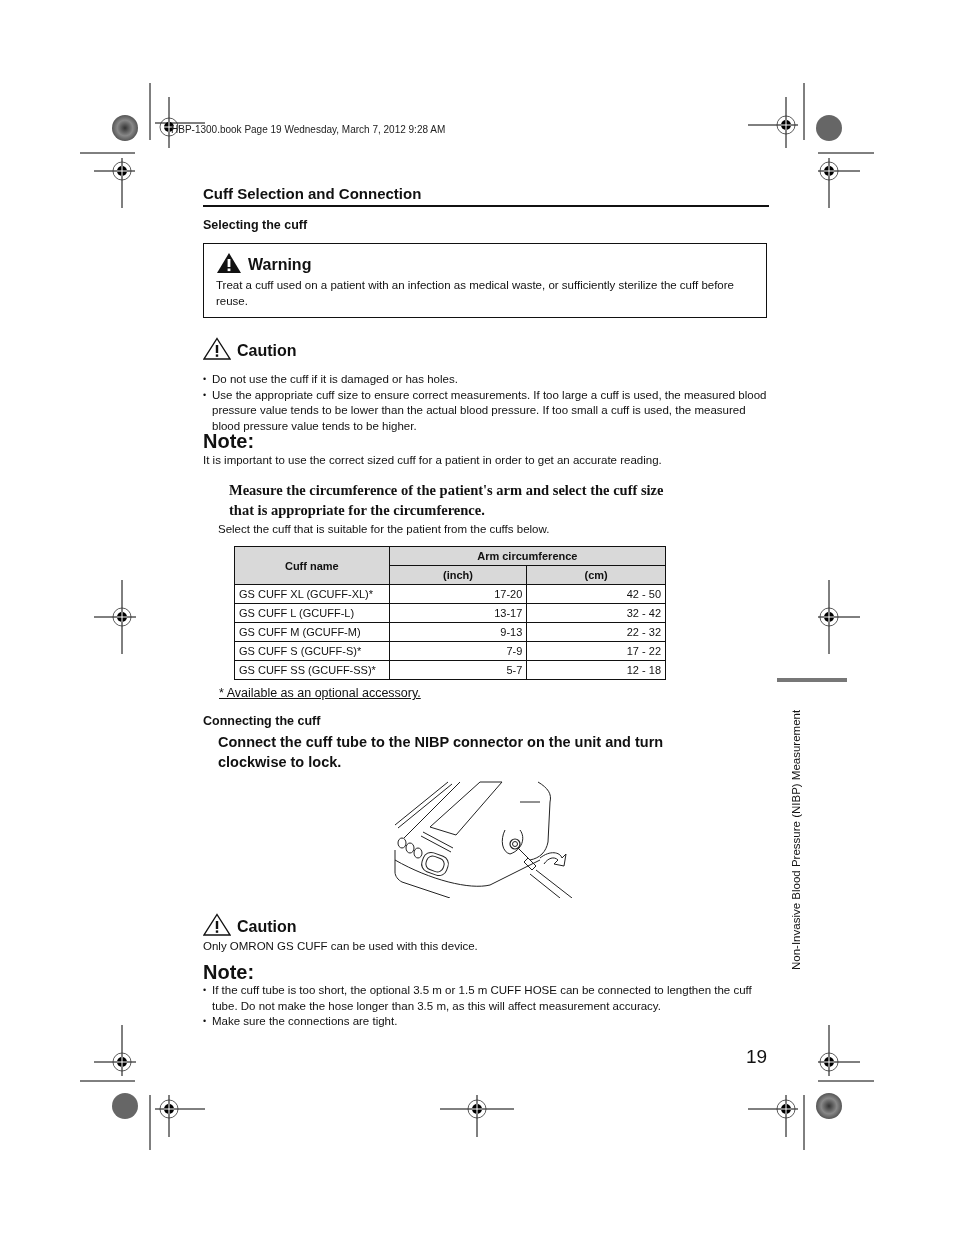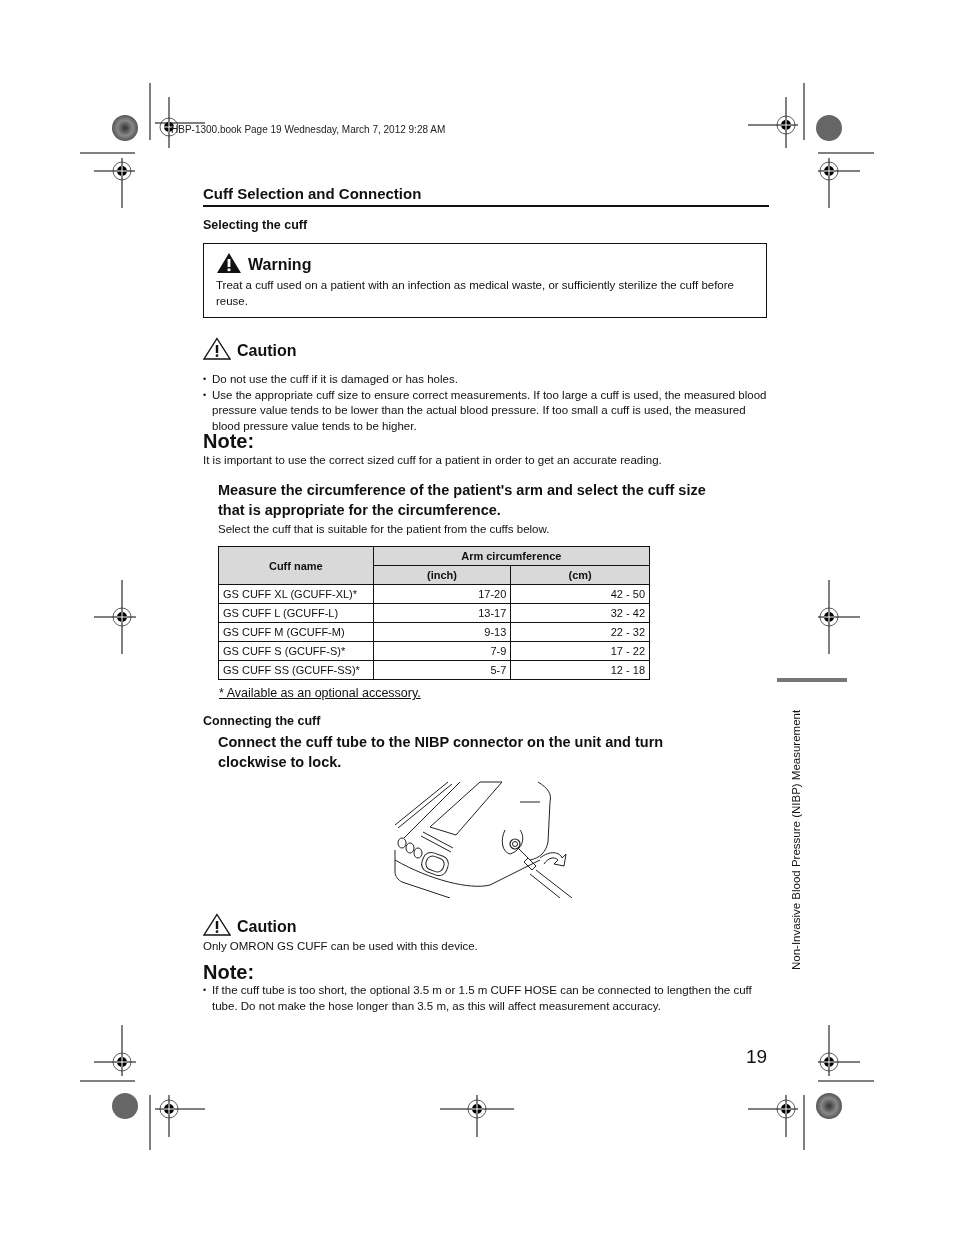--- a/index.html
+++ b/index.html
@@ -130,27 +130,27 @@
   </div>
   <ul class="bullets" style="margin-top:12px;">
     <li>Do not use the cuff if it is damaged or has holes.</li>
     <li>Use the appropriate cuff size to ensure correct measurements. If too large a cuff is used, the measured blood pressure value tends to be lower than the actual blood pressure. If too small a cuff is used, the measured blood pressure value tends to be higher.</li>
   </ul>
 </div>
 
 <div class="abs note-head" style="left:203px;top:430px;">Note:</div>
 <div class="abs body-text" style="left:203px;top:453px;width:566px;">It is important to use the correct sized cuff for a patient in order to get an accurate reading.</div>
 
-<div class="abs step" style="left:218px;top:480px;width:560px;">
+<div class="abs step" style="left:229px;top:480px;width:560px;font-family:Liberation Serif, serif;">
   <div>Measure the circumference of the patient's arm and select the cuff size</div>
   <div>that is appropriate for the circumference.</div>
 </div>
 <div class="abs body-text" style="left:218px;top:522px;">Select the cuff that is suitable for the patient from the cuffs below.</div>
 
-<table class="abs cuff" style="left:218px;top:546px;width:432px;">
+<table class="abs cuff" style="left:234px;top:546px;width:432px;">
   <colgroup>
       <col style="width:155px">
       <col style="width:138px">
       <col style="width:139px">
     </colgroup>
   <thead>
     <tr>
       <th rowspan="2">Cuff name</th>
       <th colspan="2">Arm circumference</th>
     </tr>
@@ -231,20 +231,21 @@
       <rect x="12.8" y="17.4" width="2.4" height="2.4" fill="#111"></rect>
     </svg>
     <span>Caution</span>
   </div>
   <div class="body-text" style="margin-top:3px;">Only OMRON GS CUFF can be used with this device.</div>
 </div>
 
 <div class="abs note-head" style="left:203px;top:961px;">Note:</div>
 <ul class="abs bullets" style="left:203px;top:983px;width:566px;">
   <li>If the cuff tube is too short, the optional 3.5 m or 1.5 m CUFF HOSE can be connected to lengthen the cuff tube. Do not make the hose longer than 3.5 m, as this will affect measurement accuracy.</li>
+  <li>Make sure the connections are tight.</li>
 </ul>
 
 <div class="abs side-tab"></div>
 <div class="abs side-label">
   <span>Non-Invasive Blood Pressure (NIBP) Measurement</span>
 </div>
 
 <div class="abs page-num">19</div>
 
 </body></html>

